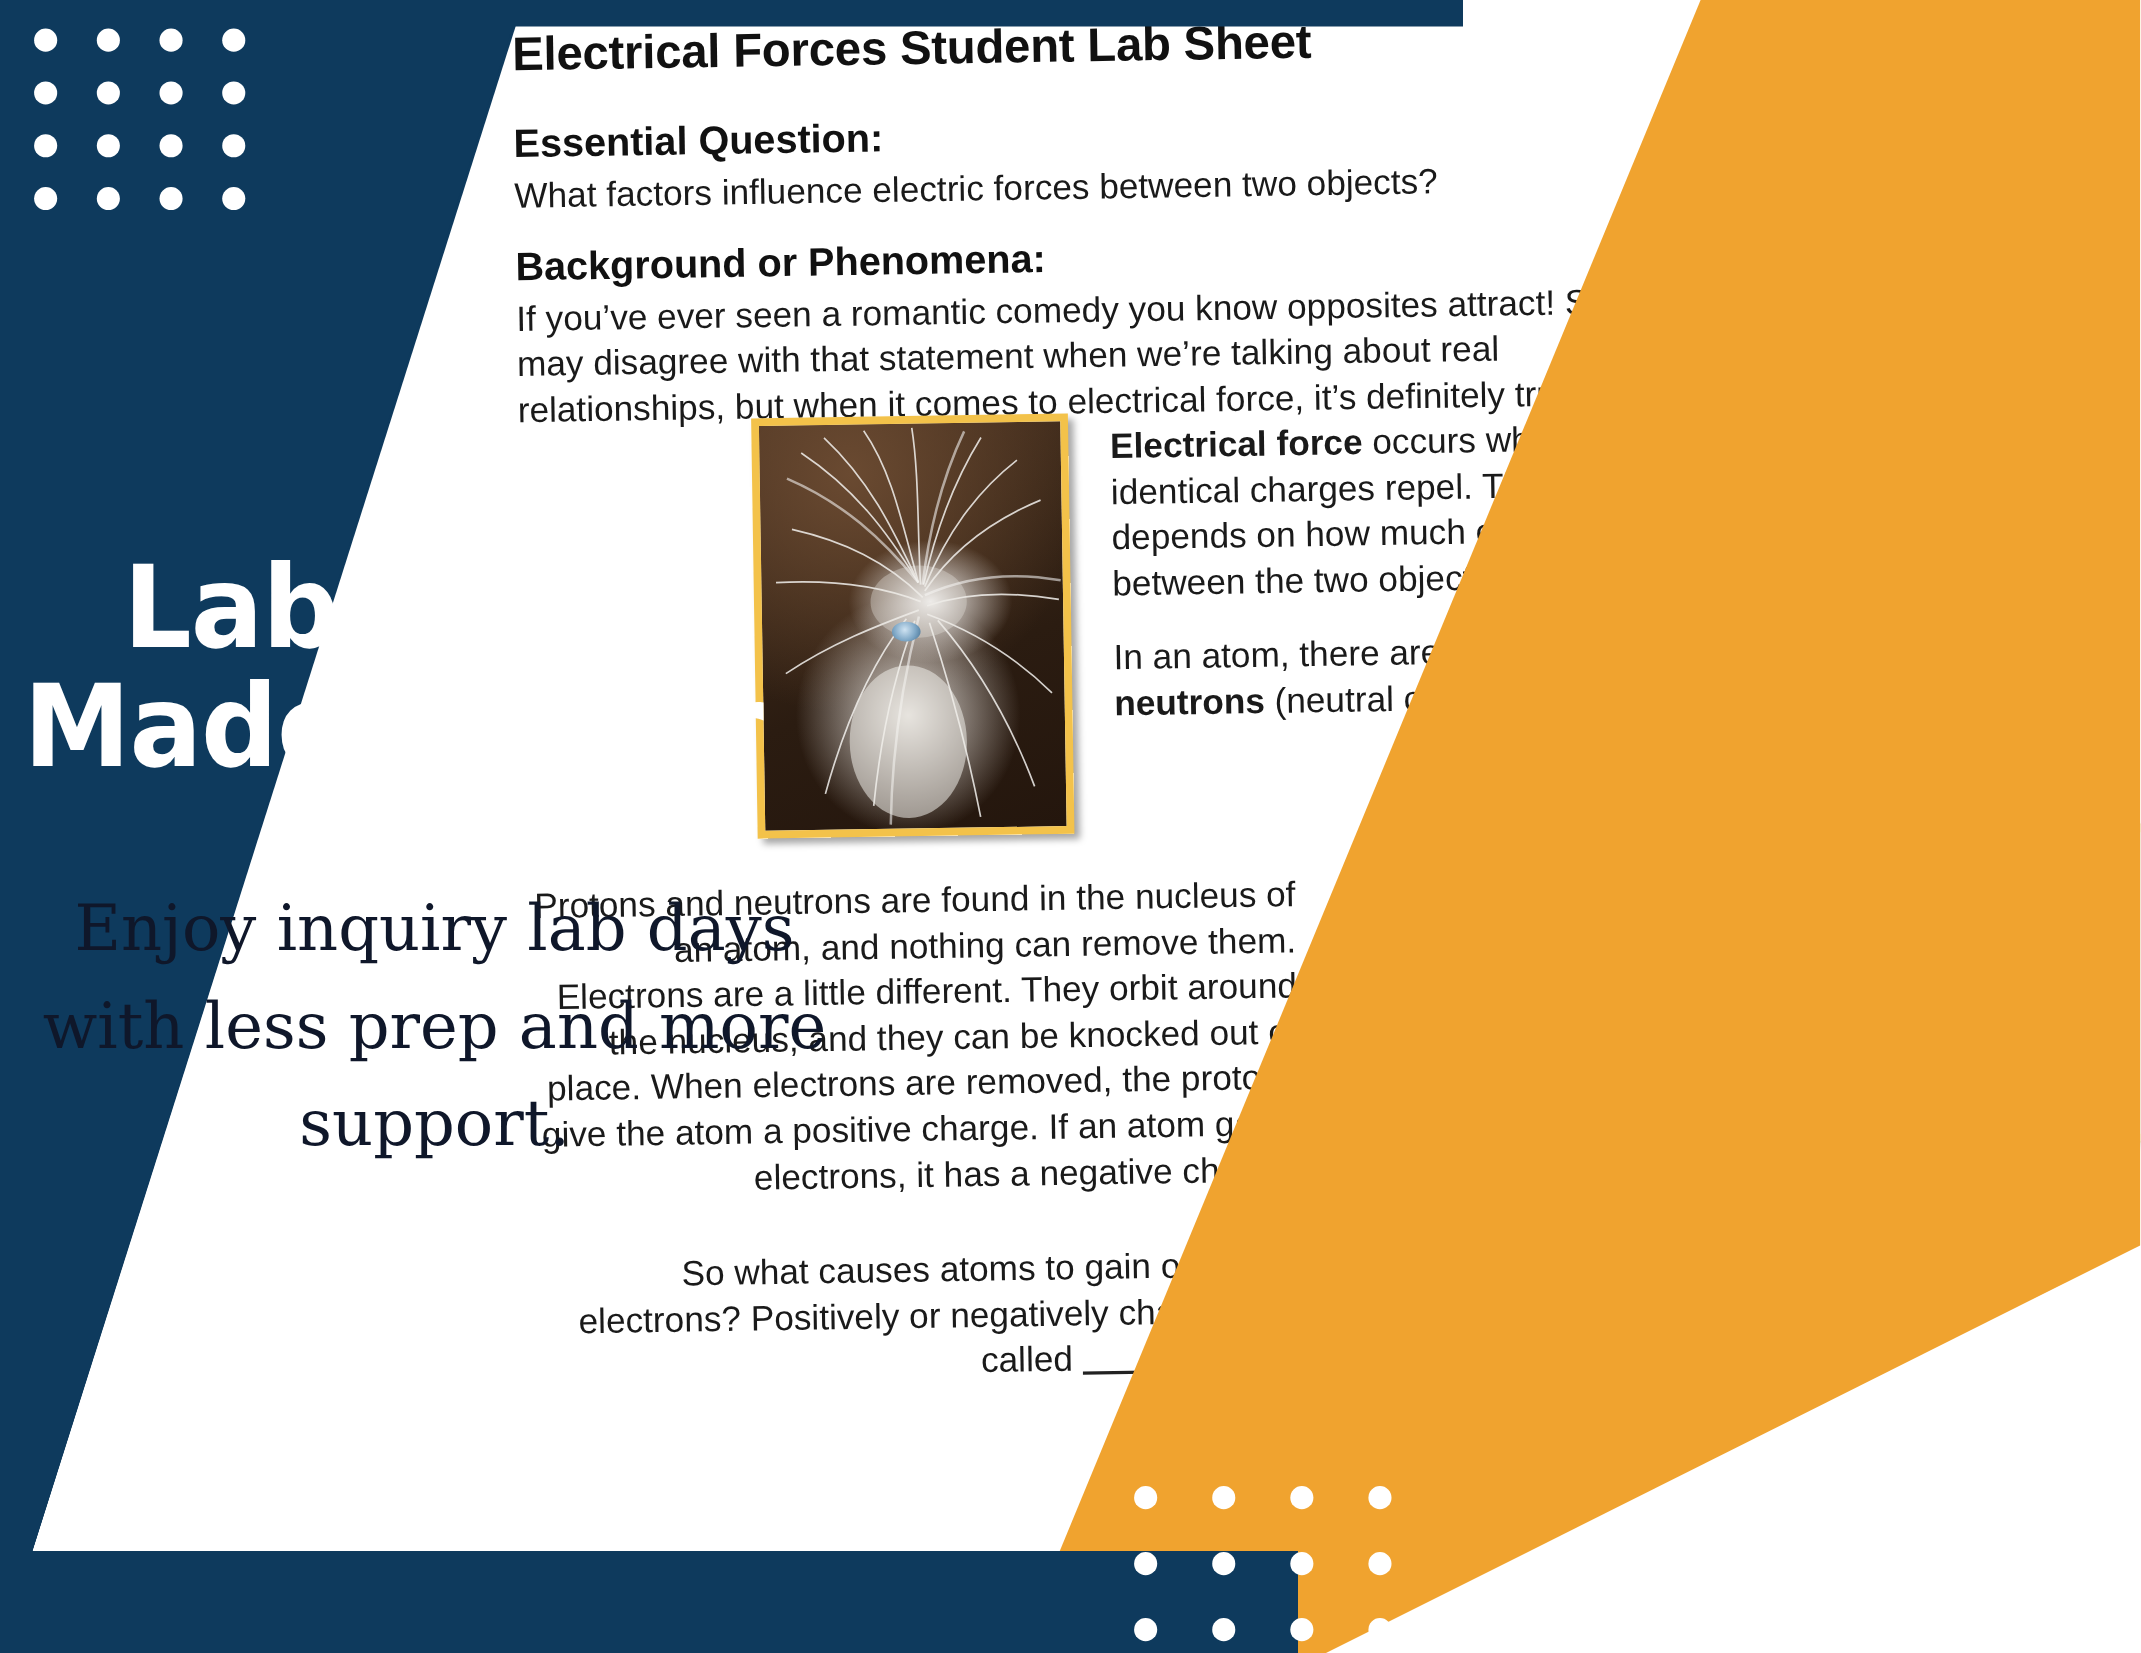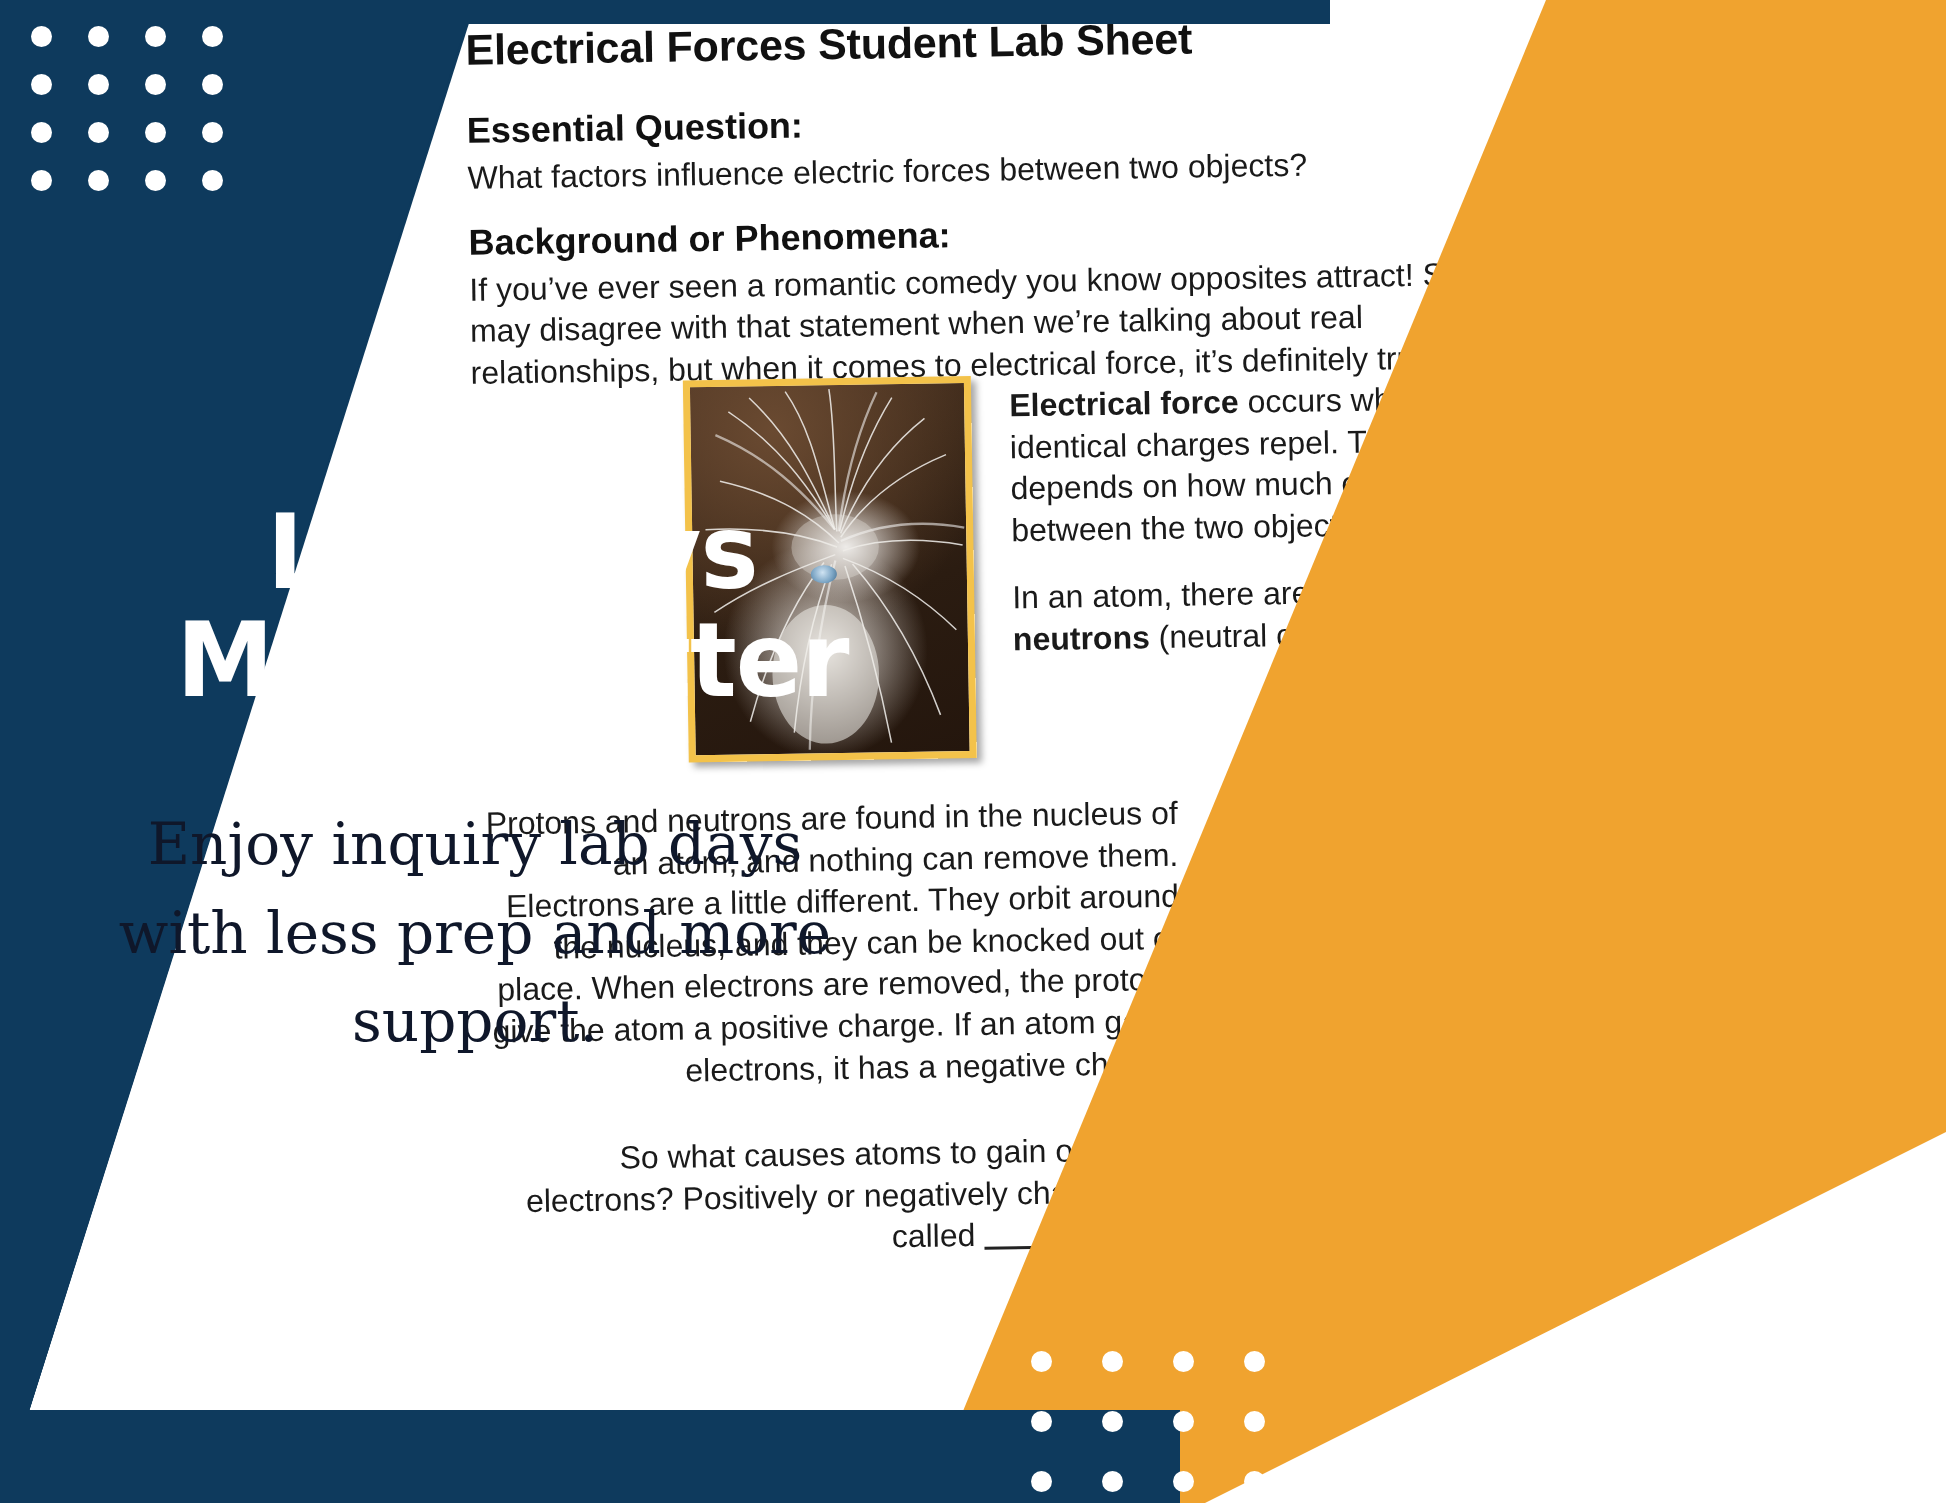--- a/index.html
+++ b/index.html
@@ -105,21 +105,21 @@
   }
 
   
   .navy-panel {
     position:absolute; left:0; top:0; width:1946px; height:1503px;
   }
 
   
   .left-content {
     position:absolute; left:0; top:0; width:870px; height:1503px;
-    display:flex; flex-direction:column; justify-content:center; align-items:flex-end;
+    display:flex; flex-direction:column; justify-content:center; align-items:flex-start;
     pointer-events:none;
   }
   .headline {
     color:#ffffff;
     font-family:"DejaVu Sans", sans-serif;
     font-weight:bold;
     font-size:104px;
     line-height:1.04;
     text-align:center;
     letter-spacing:-1px;

